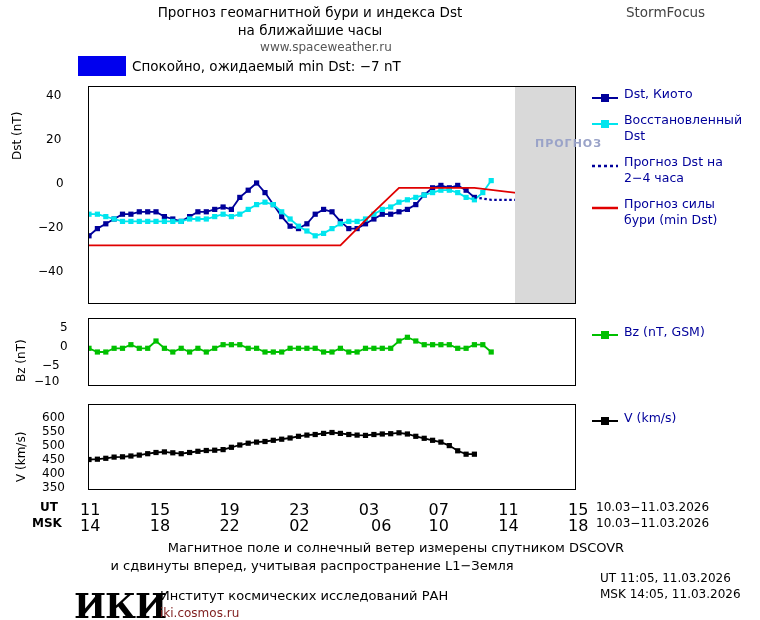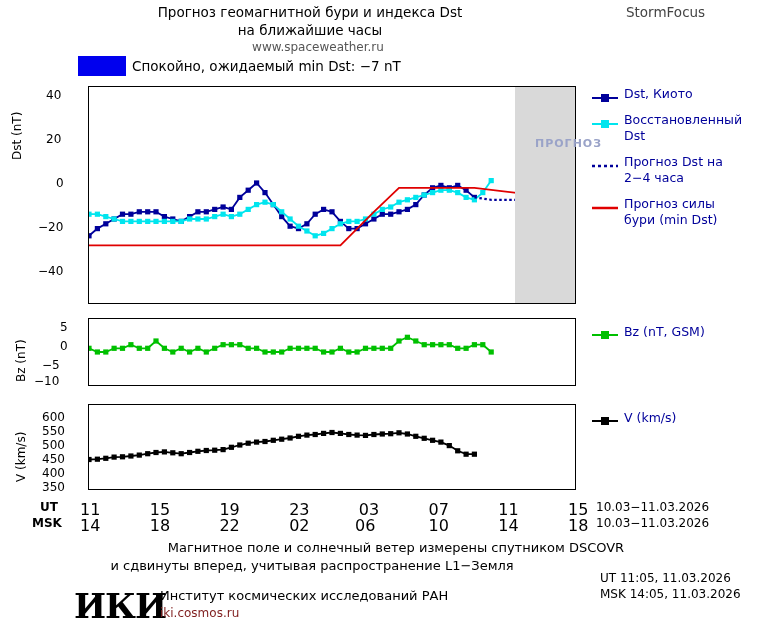--- a/index.html
+++ b/index.html
@@ -1,20 +1,20 @@
 <!DOCTYPE html>
 <html><head>
 <meta charset="utf-8">
 <style>
   html,body{margin:0;padding:0;}
   body{width:760px;height:620px;background:#ffffff;font-family:"DejaVu Sans",sans-serif;color:#000;position:relative;overflow:hidden;}
   .abs{position:absolute;}
   #title1{left:0;top:4px;width:620px;text-align:center;font-size:13.5px;}
   #title2{left:0;top:22px;width:620px;text-align:center;font-size:13.5px;}
-  #title3{left:8px;top:40px;width:620px;text-align:center;font-size:12px;color:#555;}
+  #title3{left:16px;top:40px;width:620px;text-align:center;font-size:12px;color:#555;}
   #brand{left:626px;top:4px;font-size:13.5px;color:#444;}
   #legendbox{left:78px;top:56px;width:48px;height:20px;background:#0000ee;}
   #legendtext{left:132px;top:58px;font-size:13.5px;}
   
   #plot1{left:88px;top:86px;width:488px;height:218px;border:1px solid #000;box-sizing:border-box;background:#fff;}
   #forecastband{position:absolute;right:0;top:0;width:60px;height:100%;background:#d9d9d9;}
   #forecastlabel{position:absolute;right:22px;top:50px;width:18px;font-size:11px;color:#9aa3c8;letter-spacing:1px;line-height:13px;text-align:center;font-weight:bold;}
   #ylabel1{left:10px;top:160px;font-size:12px;transform:rotate(-90deg);transform-origin:left top;white-space:nowrap;}
   
   #plot2{left:88px;top:318px;width:488px;height:68px;border:1px solid #000;box-sizing:border-box;background:#fff;}
@@ -327,21 +327,21 @@
 <div class="abs" id="xticks" style="left:0;top:0;width:760px;height:620px;pointer-events:none;">
     <div style="left: 80px; top: 500px;">11</div>
     <div style="left: 80px; top: 516px;">14</div>
     <div style="left: 149.714px; top: 500px;">15</div>
     <div style="left: 149.714px; top: 516px;">18</div>
     <div style="left: 219.429px; top: 500px;">19</div>
     <div style="left: 219.429px; top: 516px;">22</div>
     <div style="left: 289.143px; top: 500px;">23</div>
     <div style="left: 289.143px; top: 516px;">02</div>
     <div style="left: 358.857px; top: 500px;">03</div>
-    <div style="left: 355px; top: 516px;">06</div>
+    <div style="left: 371px; top: 516px;">06</div>
     <div style="left: 428.571px; top: 500px;">07</div>
     <div style="left: 428.571px; top: 516px;">10</div>
     <div style="left: 498.286px; top: 500px;">11</div>
     <div style="left: 498.286px; top: 516px;">14</div>
     <div style="left: 568px; top: 500px;">15</div>
     <div style="left: 568px; top: 516px;">18</div>
   </div>
 <div class="abs" style="left:596px;top:500px;font-size:12px;">10.03−11.03.2026</div>
 <div class="abs" style="left:596px;top:516px;font-size:12px;">10.03−11.03.2026</div>
 

